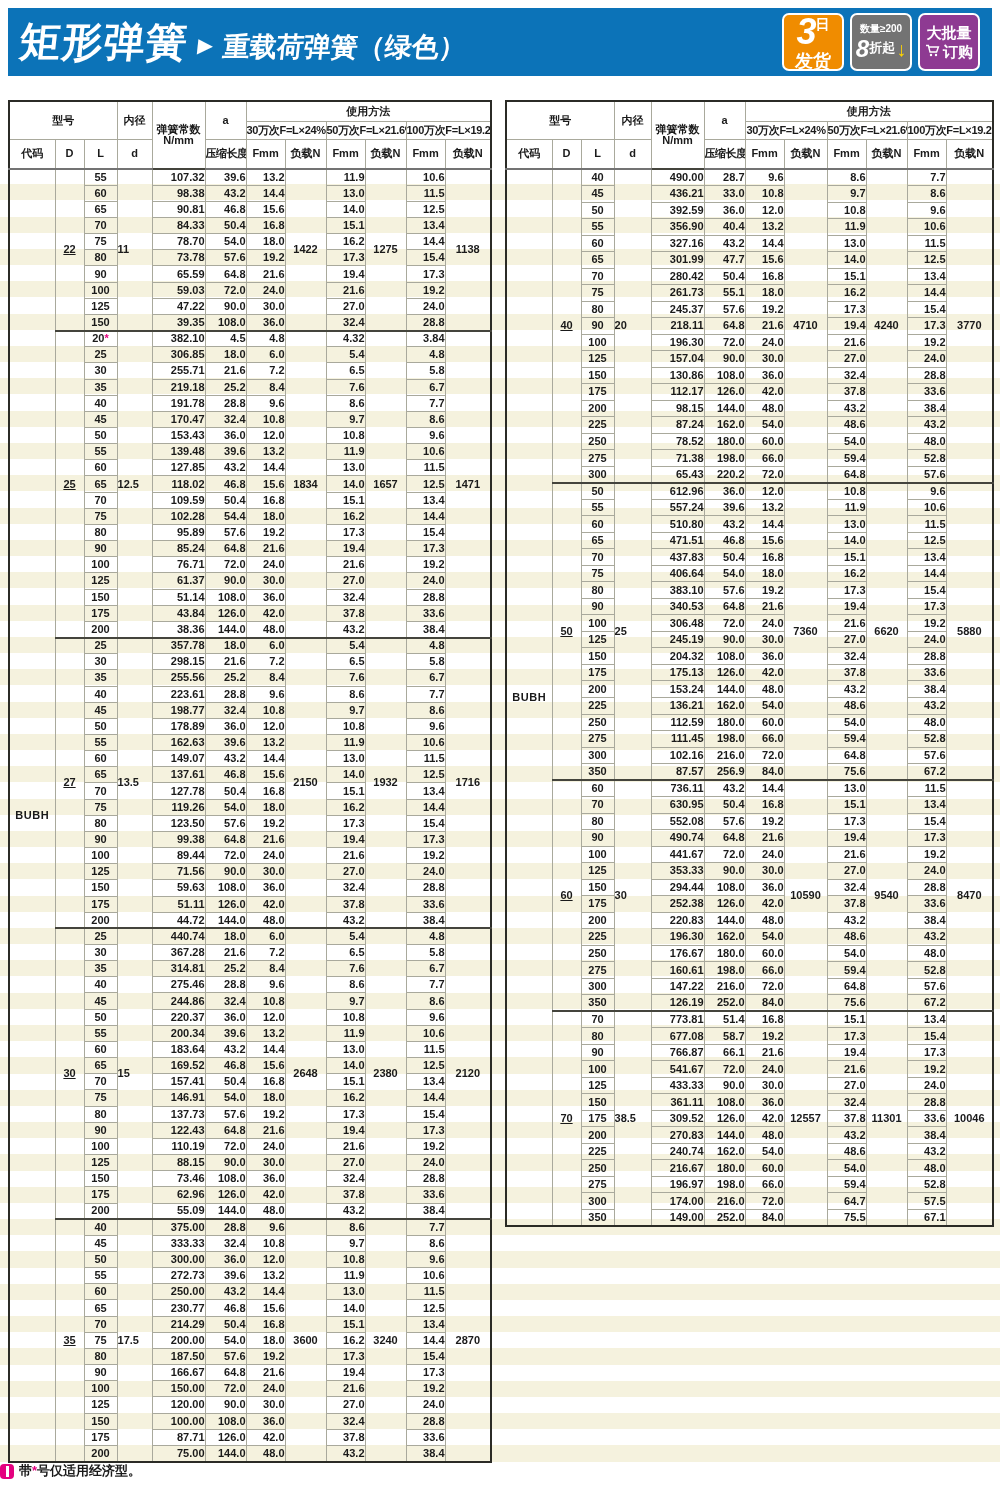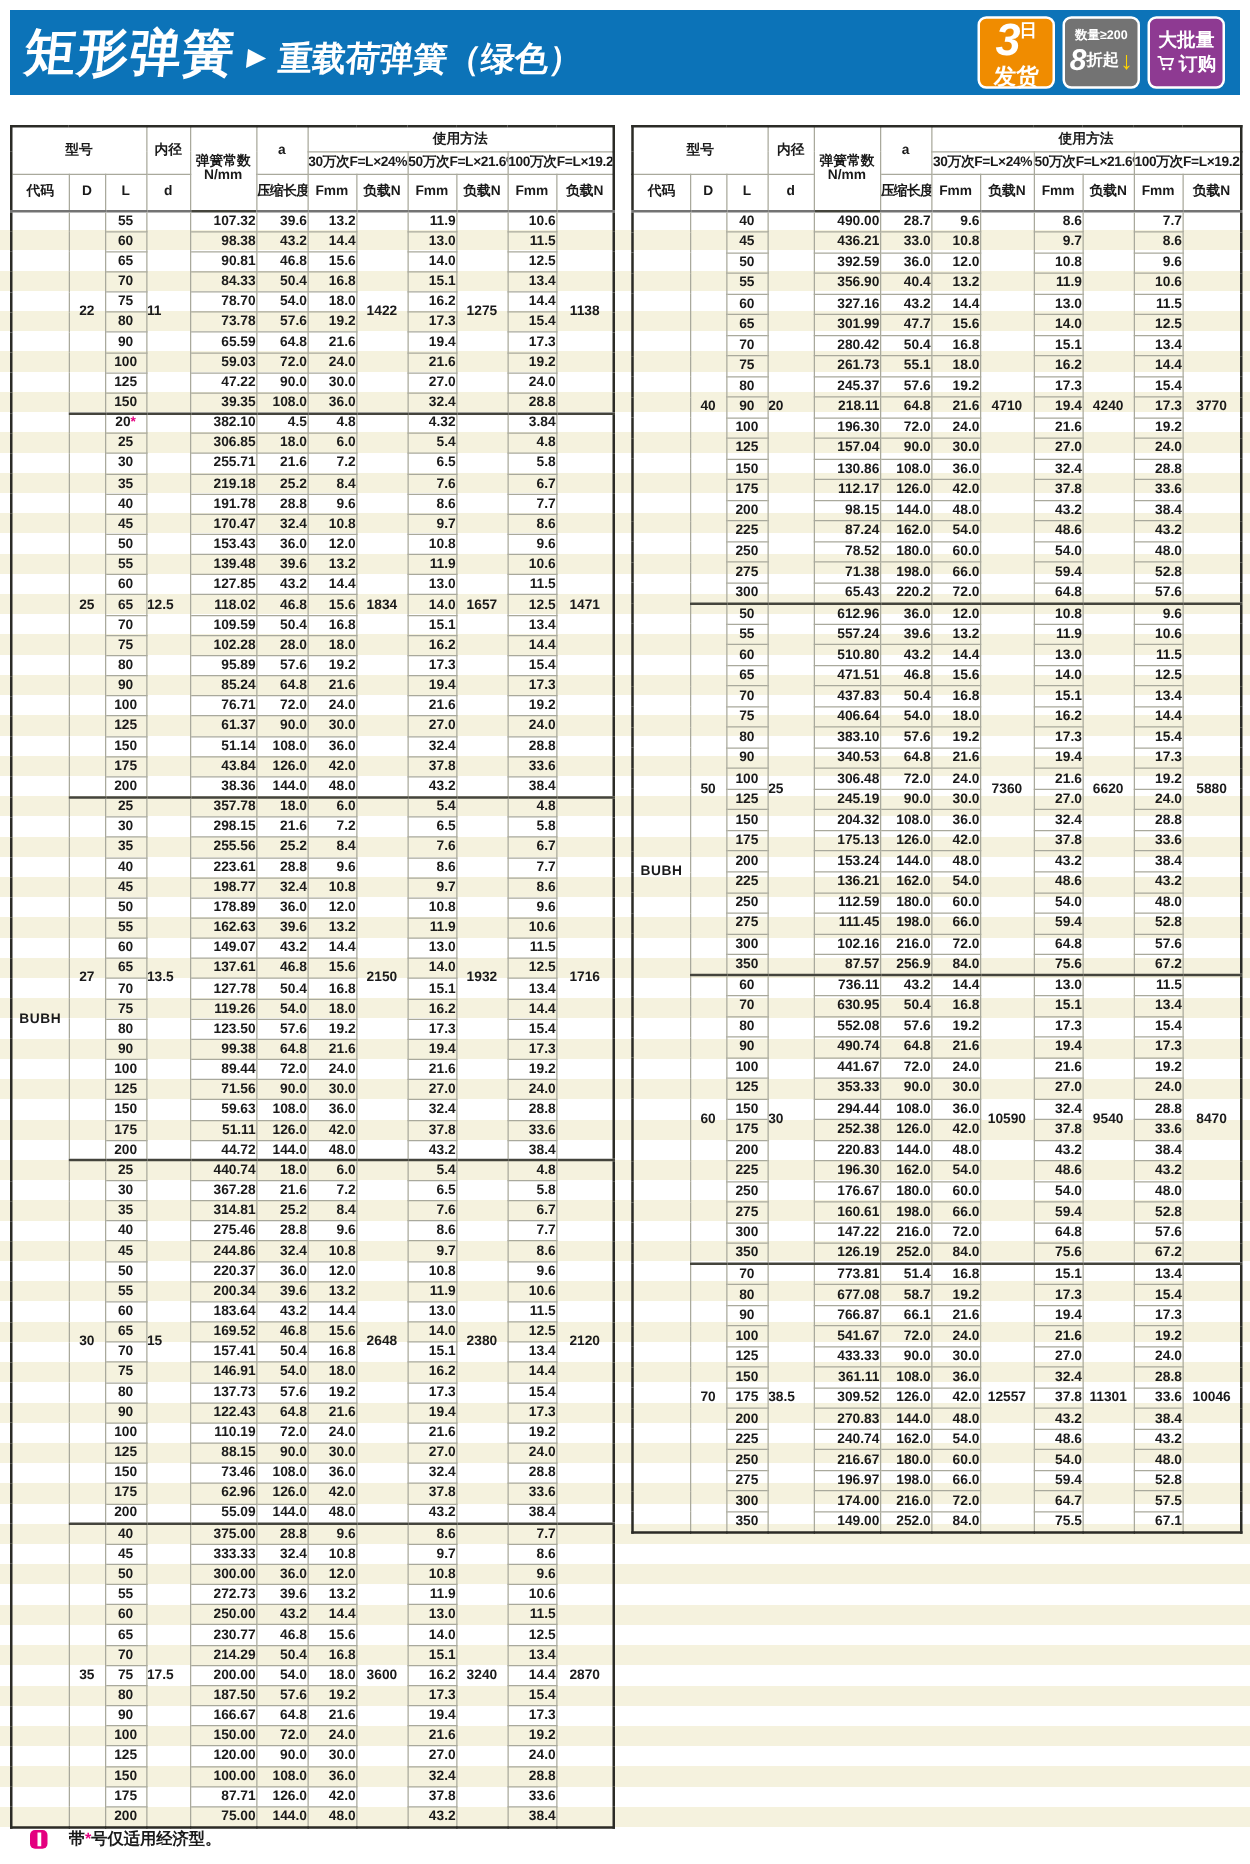--- a/index.html
+++ b/index.html
@@ -55,29 +55,29 @@
   .h-L{color:#c00a8e;font-size:13px;border-right:2px solid #2b2b26;}
   .h-d{font-size:13px;}
   .h-cl{font-size:9px;letter-spacing:-0.5px;}
   .h-f,.h-ln{font-size:11.5px;}
 
   .tbl-left tbody tr{height:16.17px;}
   .tbl-right tbody tr{height:16.53px;}
   tbody td{background:transparent;}
   .num{text-align:right;padding-right:4px;}
   .L-cell{color:#0090d5;text-align:center;font-size:11.5px;border-right:2px solid #2b2b26;}
-  .D-cell{color:#0090d5;text-align:center;font-size:12px;}
+  .D-cell{color:#0090d5;text-align:center;font-size:12px;text-decoration:underline;}
   .d-cell{font-size:12px;}
   .code-cell{color:#0080d0;text-align:center;font-size:13px;letter-spacing:0.5px;}
   .load-cell{text-align:center;font-size:12px;}
   .block-start td{border-top:2px solid #44443c;}
   .star{color:#e4007f;}
 
   
-  .footnote{position:absolute;left:24px;top:1462px;display:flex;align-items:center;gap:17px;z-index:1;}
+  .footnote{position:absolute;left:0;top:1462px;display:flex;align-items:center;gap:5px;z-index:1;}
   .eco-icon{display:inline-block;width:14px;height:15px;background:#e4007f;border-radius:4px;position:relative;}
   .eco-icon::after{content:"";position:absolute;left:5.5px;top:2px;width:3px;height:11px;background:#fff;}
   .fn-text{font-size:13px;font-weight:bold;color:#1a1a1a;}
 </style>
 </head>
 <body>
 
 <div class="page">
 
   <div class="banner">
@@ -340,21 +340,21 @@
           <td class="L-cell">70</td>
           <td class="num">109.59</td>
           <td class="num">50.4</td>
           <td class="num">16.8</td>
           <td class="num">15.1</td>
           <td class="num">13.4</td>
         </tr>
         <tr>
           <td class="L-cell">75</td>
           <td class="num">102.28</td>
-          <td class="num">28.0</td>
+          <td class="num">54.4</td>
           <td class="num">18.0</td>
           <td class="num">16.2</td>
           <td class="num">14.4</td>
         </tr>
         <tr>
           <td class="L-cell">80</td>
           <td class="num">95.89</td>
           <td class="num">57.6</td>
           <td class="num">19.2</td>
           <td class="num">17.3</td>

